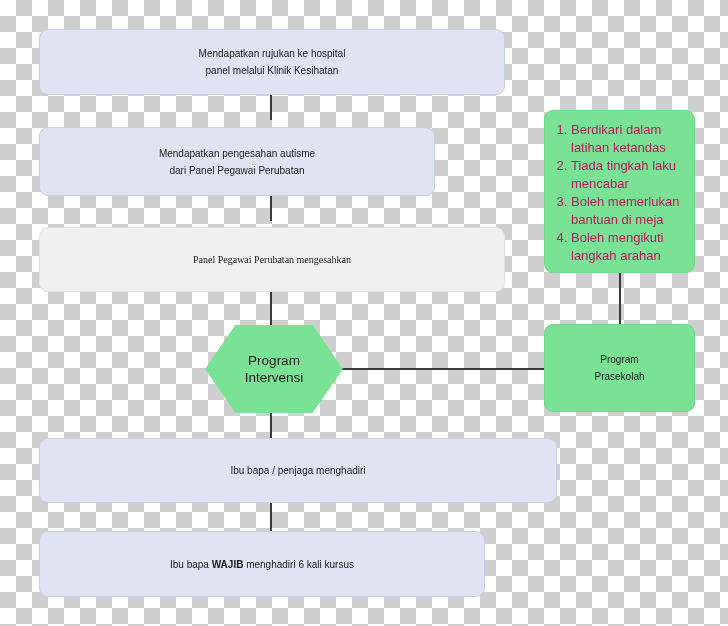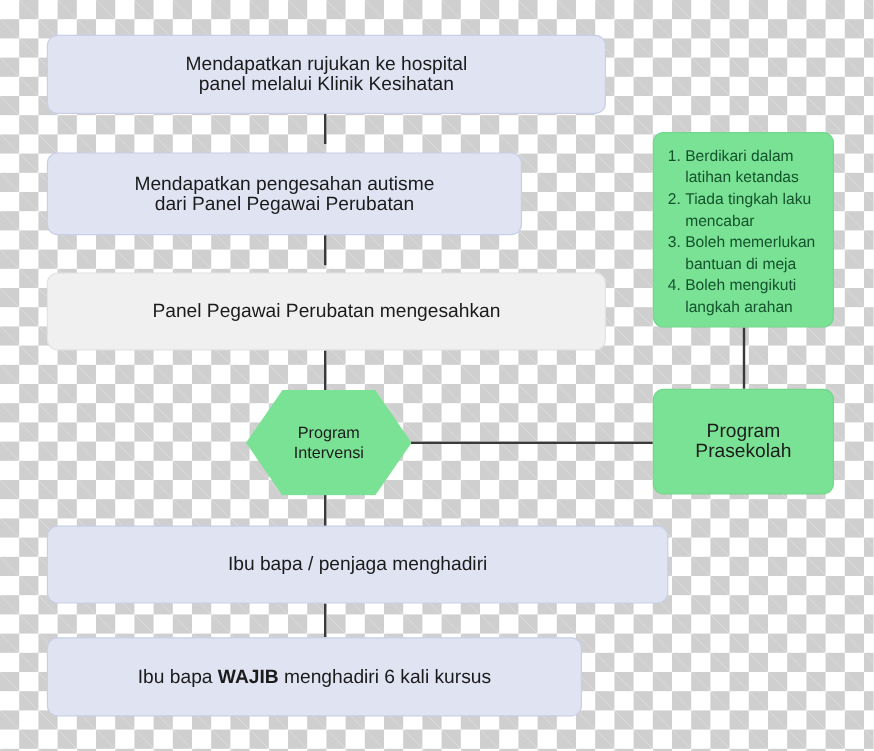--- a/index.html
+++ b/index.html
@@ -25,21 +25,21 @@
   }
 
   .node {
     position: absolute;
     box-sizing: border-box;
     display: flex;
     align-items: center;
     justify-content: center;
     text-align: center;
     color: #1b1b1b;
-    font-size: 16px;
+    font-size: 10px;
     line-height: 17px;
   }
 
   .box-blue {
     background: #dfe3f2;
     border: 1px solid #c9cfe6;
     border-radius: 9px;
   }
   .box-grey {
     background: #f0f0f0;
@@ -64,21 +64,21 @@
     line-height: 17px;
     clip-path: polygon(22% 0%, 78% 0%, 100% 50%, 78% 100%, 22% 100%, 0% 50%);
   }
 
   .list-green {
     position: absolute;
     box-sizing: border-box;
     background: #7ae294;
     border: 1px solid #6fd889;
     border-radius: 9px;
-    color: #14532d;
+    color: #be185d;
     font-size: 13px;
     line-height: 17.5px;
     padding: 10px 8px 10px 6px;
   }
   .list-green ol {
     margin: 0;
     padding-left: 20px;
   }
   .list-green li {
     margin: 0 0 1px 0;
@@ -119,21 +119,21 @@
     </div>
   </div>
 
   <div class="node box-blue" style="left:39px; top:127px; width:396px; height:69px;">
     <div>
       <div>Mendapatkan pengesahan autisme</div>
       <div>dari Panel Pegawai Perubatan</div>
     </div>
   </div>
 
-  <div class="node box-grey" style="left:39px; top:227px; width:466px; height:65px;">
+  <div class="node box-grey" style="left:39px; top:227px; width:466px; height:65px;font-family:Liberation Serif, serif;">
     <div>
       <div>Panel Pegawai Perubatan mengesahkan</div>
     </div>
   </div>
 
   <div class="hexnode" style="left:205px; top:325px; width:138px; height:88px;">
     <div>
       <div>Program</div>
       <div>Intervensi</div>
     </div>

